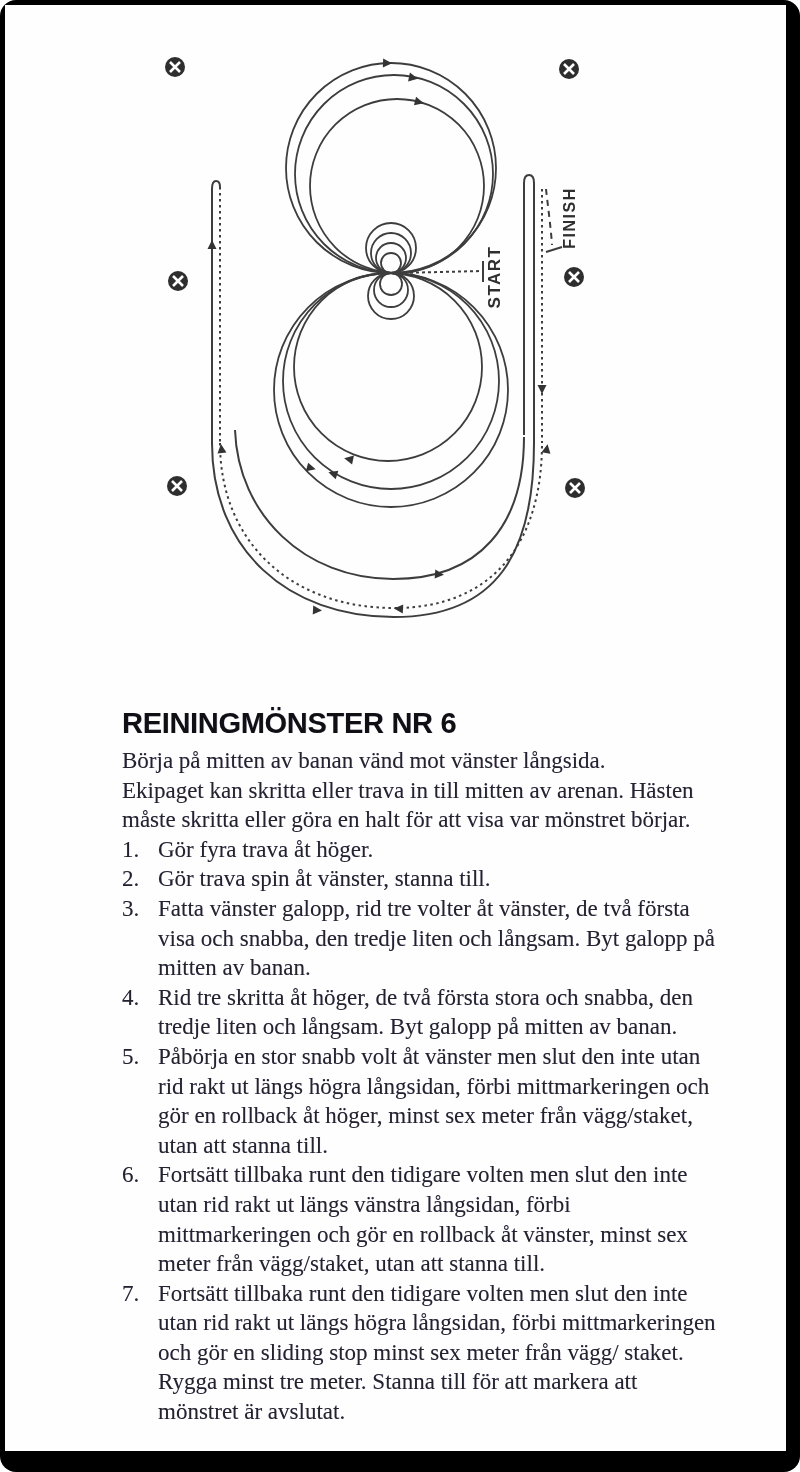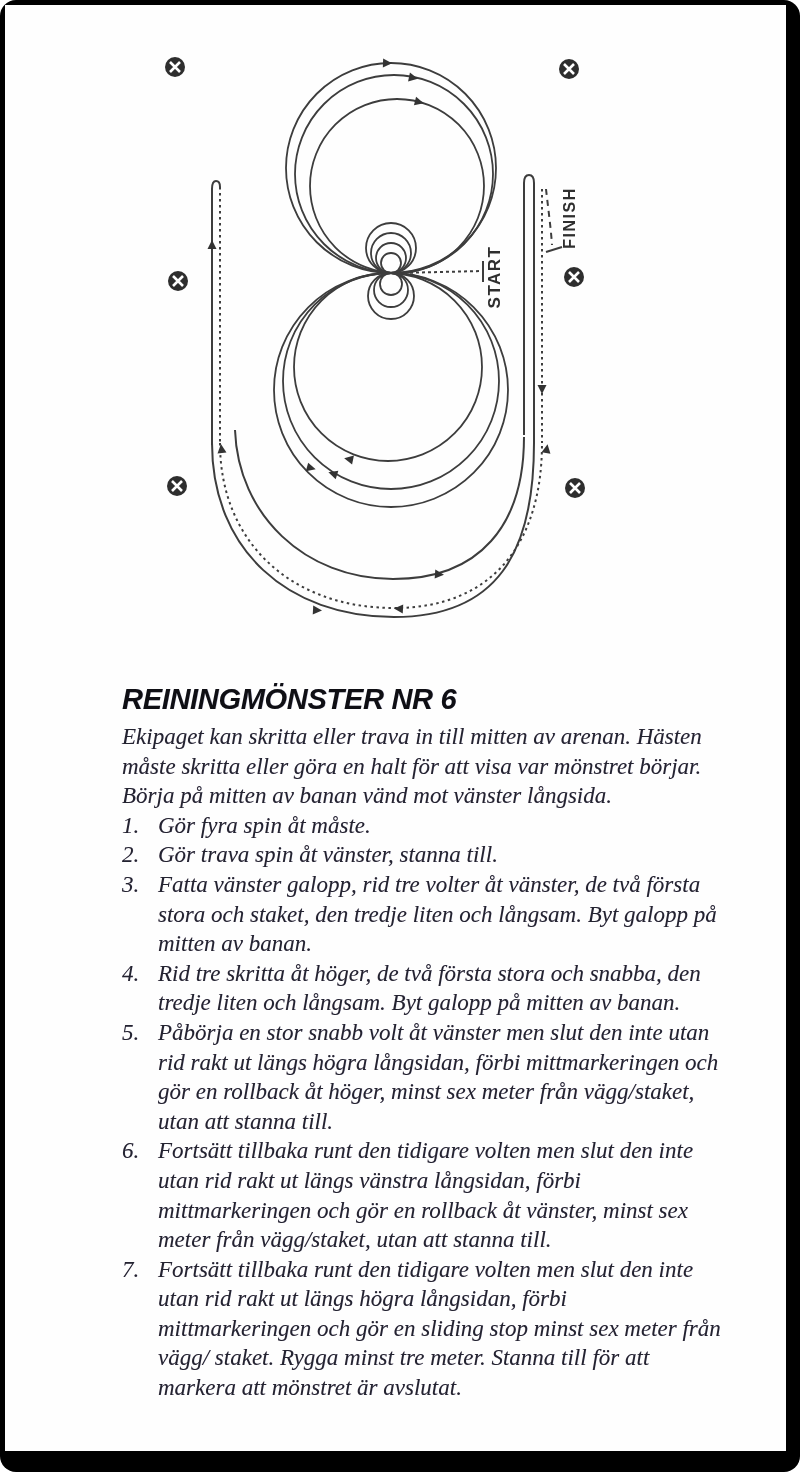--- a/index.html
+++ b/index.html
@@ -14,25 +14,24 @@
     background:#000;border-radius:16px;
   }
   .page{
     position:absolute;left:5px;top:5px;width:781px;height:1446px;
     background:#fefefe;
   }
   .diagram-wrap{
     position:absolute;left:0;top:0;width:781px;height:660px;
   }
   .textblock{
-    position:absolute;left:117px;top:676px;width:600px;
+    position:absolute;left:117px;top:700px;width:600px;
     color:#232330;
     font-size:23px;line-height:29.6px;
     text-shadow:0.3px 0 0 rgba(50,50,150,0.18), -0.3px 0 0 rgba(150,60,60,0.12);
-    font-style:italic;
   }
   .title{
     font-family:"Liberation Sans", sans-serif;
     font-weight:bold;font-size:29px;line-height:36px;
     letter-spacing:-0.3px;color:#0f0f14;
     margin:0 0 5px 0;
     text-shadow:0.4px 0 0 rgba(40,40,130,0.25);
   }
   .para{margin:0;}
   .steps{margin:0;padding:0;list-style:none;}
@@ -148,34 +147,34 @@
         </g>
 
         <text class="vlabel" x="495" y="272" font-size="17" text-anchor="middle" stroke="none" transform="rotate(-90 495 272)">START</text>
         <text class="vlabel" x="570" y="213" font-size="16" text-anchor="middle" stroke="none" transform="rotate(-90 570 213)">FINISH</text>
       </g>
     </svg>
   </div>
 
   <div class="textblock">
     <h1 class="title">REININGMÖNSTER NR 6</h1>
+    <p class="para">Börja på mitten av banan vänd mot vänster långsida.</p>
     <p class="para">Ekipaget kan skritta eller trava in till mitten av arenan. Hästen måste skritta eller göra en halt för att visa var mönstret börjar.</p>
-    <p class="para">Börja på mitten av banan vänd mot vänster långsida.</p>
     <ol class="steps">
       <li class="step">
         <span class="num">1.</span>
-        <span class="txt">Gör fyra spin åt måste.</span>
+        <span class="txt">Gör fyra trava åt höger.</span>
       </li>
       <li class="step">
         <span class="num">2.</span>
         <span class="txt">Gör trava spin åt vänster, stanna till.</span>
       </li>
       <li class="step">
         <span class="num">3.</span>
-        <span class="txt">Fatta vänster galopp, rid tre volter åt vänster, de två första stora och staket, den tredje liten och långsam. Byt galopp på mitten av banan.</span>
+        <span class="txt">Fatta vänster galopp, rid tre volter åt vänster, de två första visa och snabba, den tredje liten och långsam. Byt galopp på mitten av banan.</span>
       </li>
       <li class="step">
         <span class="num">4.</span>
         <span class="txt">Rid tre skritta åt höger, de två första stora och snabba, den tredje liten och långsam. Byt galopp på mitten av banan.</span>
       </li>
       <li class="step">
         <span class="num">5.</span>
         <span class="txt">Påbörja en stor snabb volt åt vänster men slut den inte utan rid rakt ut längs högra långsidan, förbi mittmarkeringen och gör en rollback åt höger, minst sex meter från vägg/staket, utan att stanna till.</span>
       </li>
       <li class="step">

